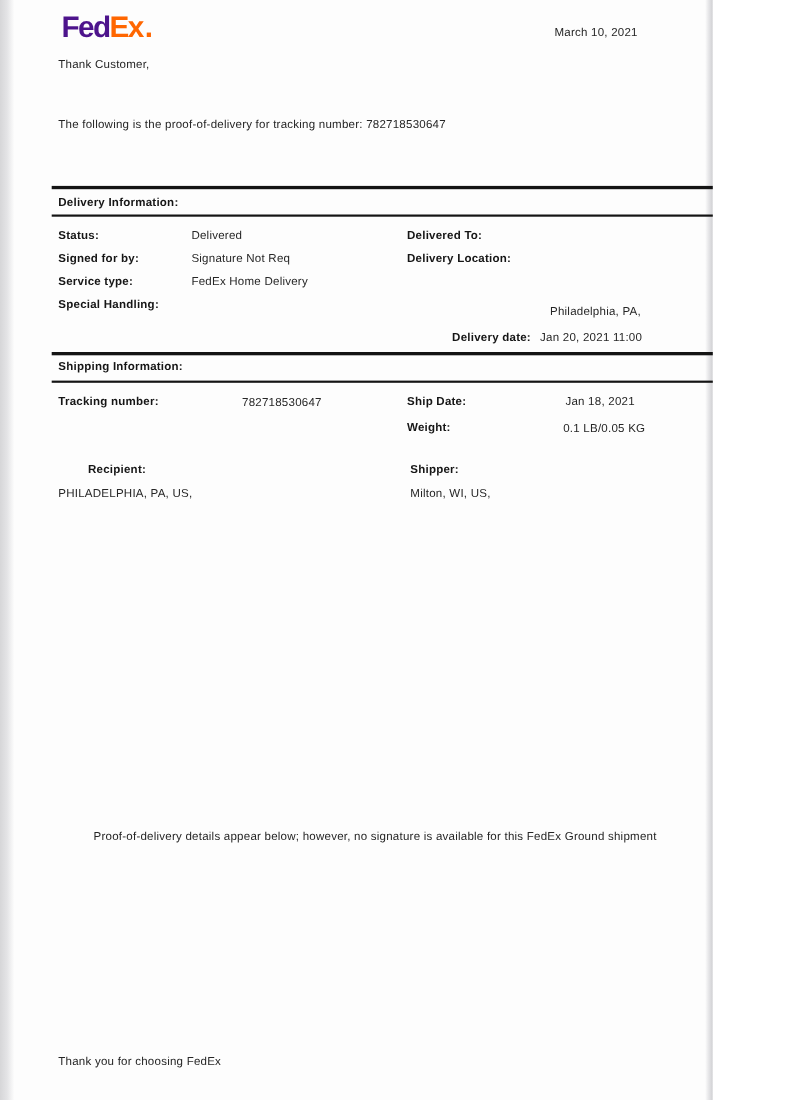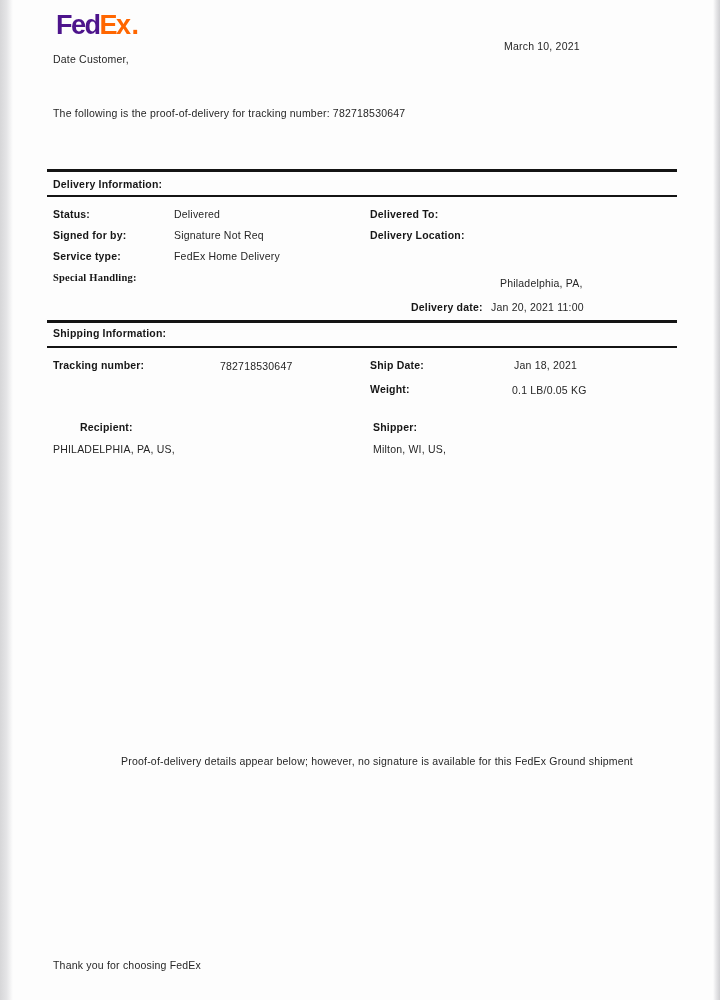--- a/index.html
+++ b/index.html
@@ -1,18 +1,18 @@
 <!DOCTYPE html>
 <html style="--fedex-purple: #4D148C; --fedex-orange: #FF6600;"><head>
 <meta charset="utf-8">
 <style>
   html,body{margin:0;padding:0;background:#ffffff;}
   .photo{
     position:relative;
-    width:720px;height:1000px;
+    width:648px;height:1000px;
     background:#fdfdfd;
     overflow:hidden;
     font-family:"Liberation Sans", sans-serif;
     color:#222;
   }
   .edge-left{
     position:absolute;left:0;top:0;bottom:0;width:13px;
     background:linear-gradient(to right,#d6d6d8 0%,#e4e4e6 50%,#fdfdfd 100%);
   }
   .edge-right{
@@ -44,40 +44,40 @@
 <body>
 
 <div class="photo">
   <div class="edge-left"></div>
   <div class="edge-right"></div>
 
   <div class="logo">
     <span class="fed">Fed</span><span class="ex">Ex</span><span class="dot">.</span>
   </div>
 
-  <div class="abs txt" style="left:504px;top:40px;">March 10, 2021</div>
-  <div class="abs txt" style="left:53px;top:53px;">Date Customer,</div>
+  <div class="abs txt" style="left:504px;top:24px;">March 10, 2021</div>
+  <div class="abs txt" style="left:53px;top:53px;">Thank Customer,</div>
   <div class="abs txt" style="left:53px;top:107px;">The following is the proof-of-delivery for tracking number: 782718530647</div>
 
   <div class="hline" style="top:169px;height:3px;"></div>
   <div class="abs txt bold" style="left:53px;top:178px;">Delivery Information:</div>
   <div class="hline" style="top:195px;height:2px;"></div>
 
   <div class="abs txt bold c1l" style="top:208px;">Status:</div>
   <div class="abs txt c1v" style="top:208px;">Delivered</div>
   <div class="abs txt bold c2l" style="top:208px;">Delivered To:</div>
 
   <div class="abs txt bold c1l" style="top:229px;">Signed for by:</div>
   <div class="abs txt c1v" style="top:229px;">Signature Not Req</div>
   <div class="abs txt bold c2l" style="top:229px;">Delivery Location:</div>
 
   <div class="abs txt bold c1l" style="top:250px;">Service type:</div>
   <div class="abs txt c1v" style="top:250px;">FedEx Home Delivery</div>
 
-  <div class="abs txt bold c1l" style="top:271px;font-family:Liberation Serif, serif;">Special Handling:</div>
+  <div class="abs txt bold c1l" style="top:271px;">Special Handling:</div>
   <div class="abs txt c2v" style="top:277px;">Philadelphia, PA,</div>
 
   <div class="abs txt bold c2l" style="top:301px;padding-left:41px;">Delivery date:</div>
   <div class="abs txt" style="left:491px;top:301px;">Jan 20, 2021 11:00</div>
 
   <div class="hline" style="top:320px;height:3px;"></div>
   <div class="abs txt bold" style="left:53px;top:327px;">Shipping Information:</div>
   <div class="hline" style="top:346px;height:2px;"></div>
 
   <div class="abs txt bold c1l" style="top:359px;">Tracking number:</div>

